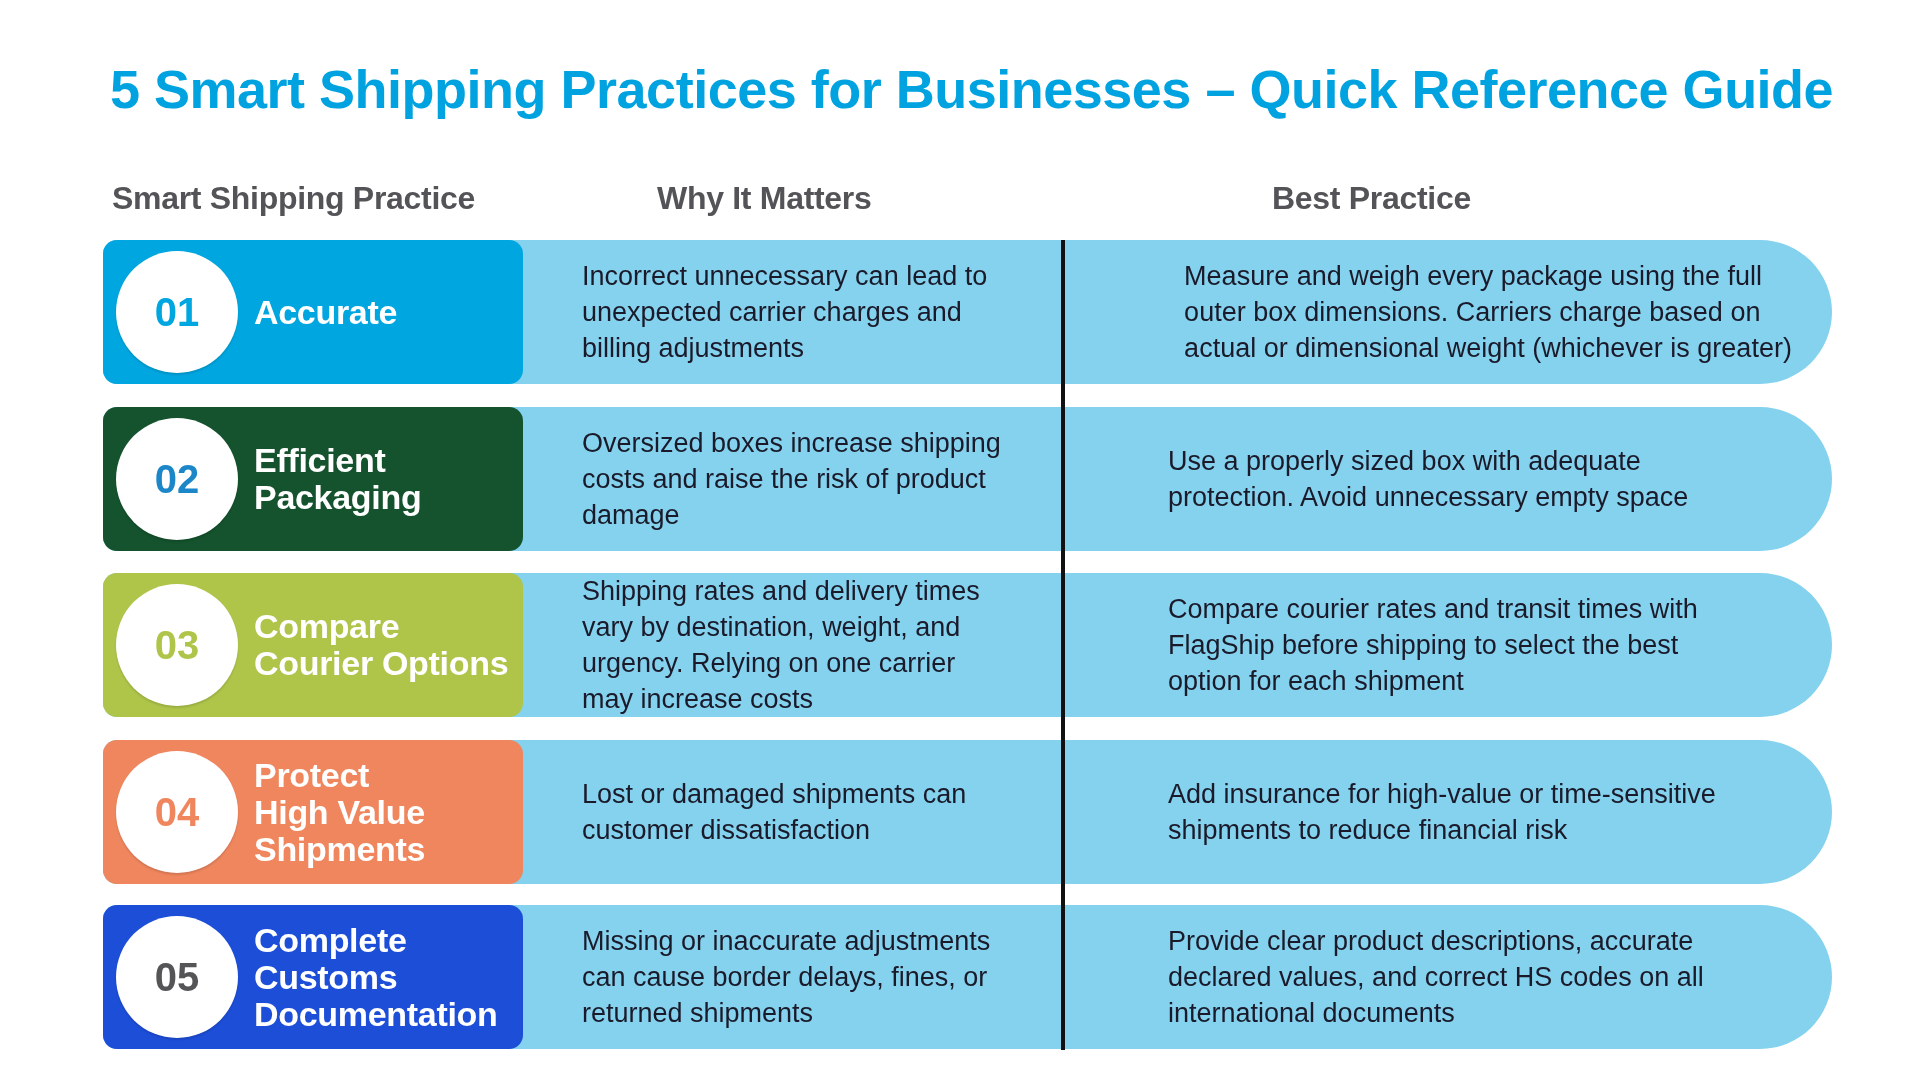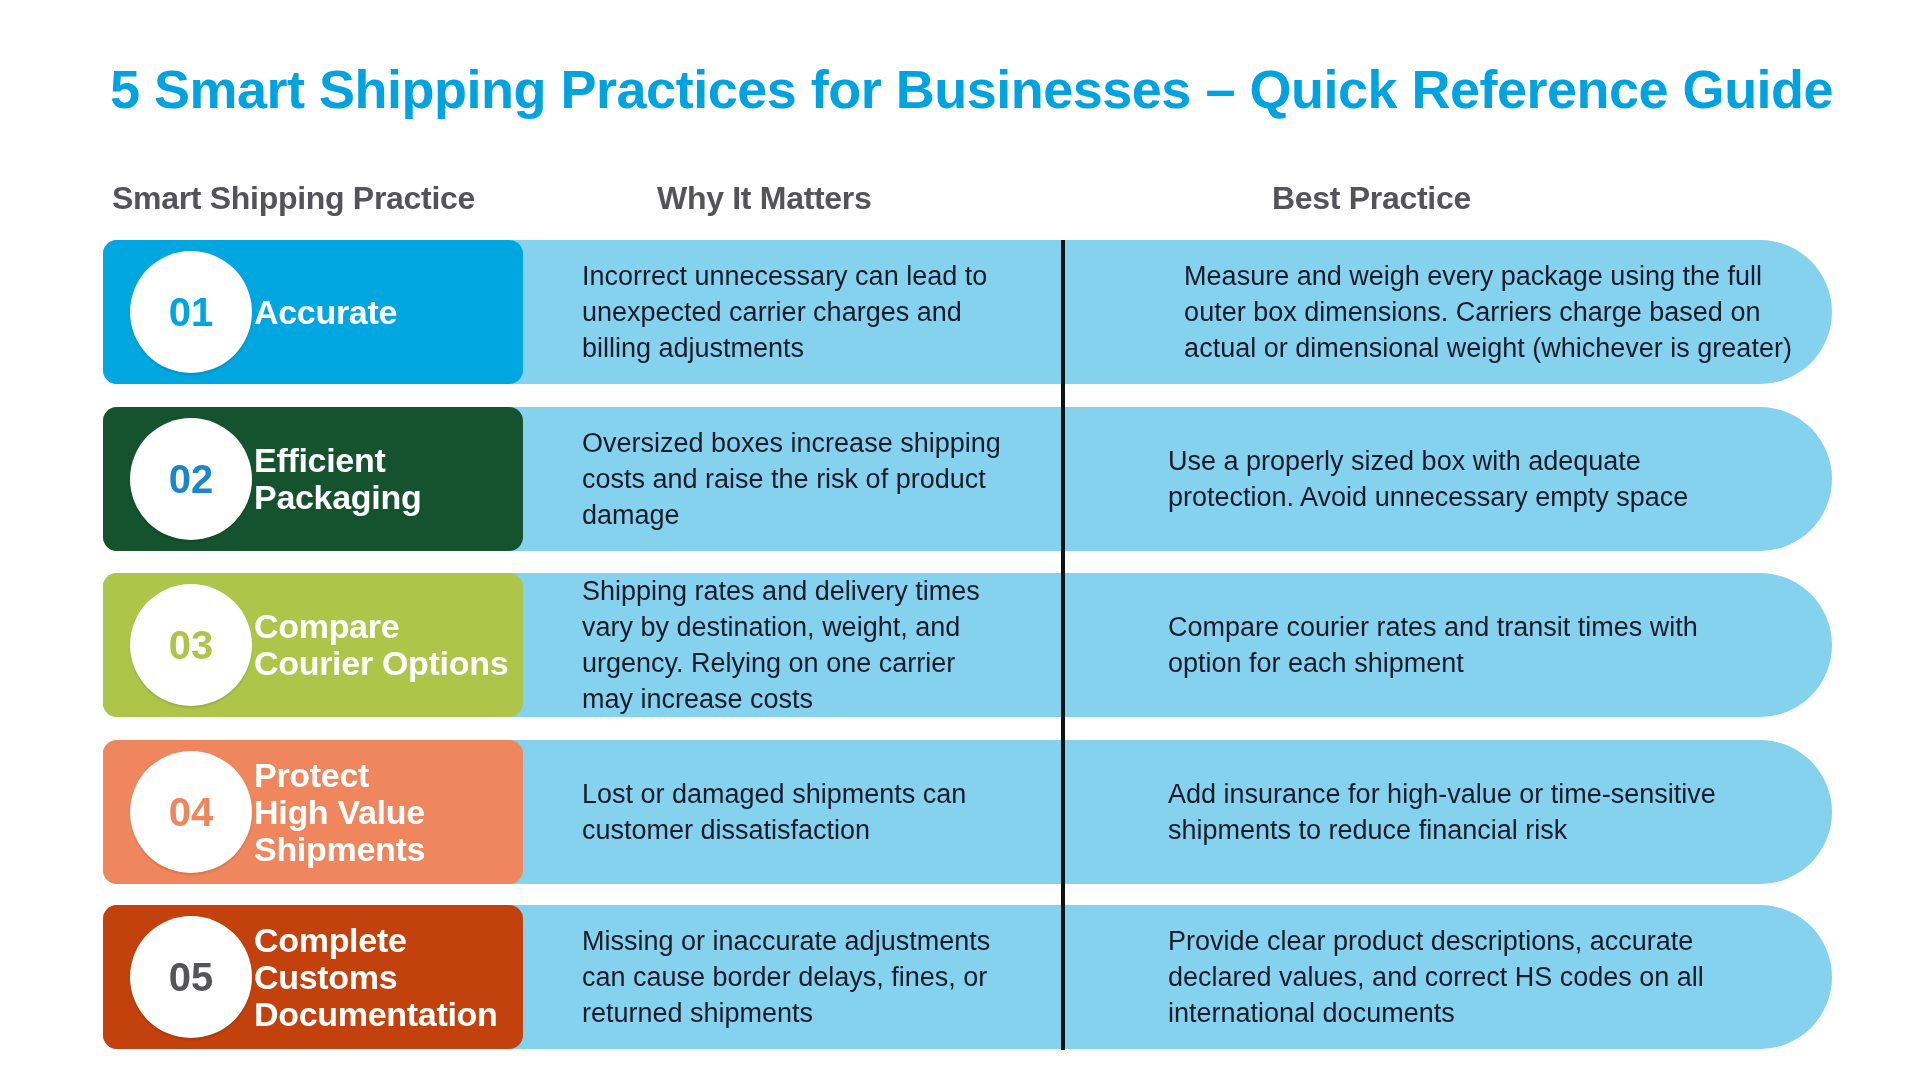--- a/index.html
+++ b/index.html
@@ -8,21 +8,21 @@
   .title { position:absolute; left:110px; top:58px; font-size:54px; font-weight:bold;
            letter-spacing:-0.5px; white-space:nowrap; }
   .col-header { position:absolute; top:180px; font-size:32px; font-weight:bold;
                 color:#545458; white-space:nowrap; letter-spacing:-0.3px; }
   .divider { position:absolute; left:1061px; top:240px; width:4px; height:810px;
              background:#111111; z-index:3; }
   .row { position:absolute; left:103px; width:1729px; height:144px;
          border-radius:14px 72px 72px 14px; z-index:1; }
   .row-left { position:absolute; left:0; top:0; width:420px; height:144px;
               border-radius:14px; z-index:2; }
-  .circle { position:absolute; left:27px; top:11px; width:122px; height:122px;
+  .circle { position:absolute; left:13px; top:11px; width:122px; height:122px;
             border-radius:50%; background:#ffffff;
             box-shadow:0 2px 2px rgba(0,0,0,0.12);
             display:flex; align-items:center; justify-content:center;
             font-size:40px; font-weight:bold; }
   .label { position:absolute; left:151px; top:0; height:144px; width:265px;
            display:flex; align-items:center; color:#ffffff; font-size:34px;
            font-weight:bold; line-height:37px; letter-spacing:-0.3px; }
   .label span { display:block; }
   .why, .best { position:absolute; top:0; height:144px; display:flex; align-items:center;
                 font-size:27px; line-height:36px; color:#1a1a2a; z-index:2; }
@@ -104,20 +104,21 @@
         <div class="why-inner">
           <span>Shipping rates and delivery times</span>
           <span>vary by destination, weight, and</span>
           <span>urgency. Relying on one carrier</span>
           <span>may increase costs</span>
         </div>
       </div>
     <div class="best" style="color: rgb(26, 26, 42);">
         <div class="best-inner">
           <span>Compare courier rates and transit times with</span>
+          <span>FlagShip before shipping to select the best</span>
           <span>option for each shipment</span>
         </div>
       </div>
   </div>
     <div class="row" style="top: 740px; background: rgb(132, 210, 238);">
     <div class="row-left" style="background: rgb(239, 134, 94);">
       <div class="circle" style="color: rgb(239, 134, 94);">04</div>
       <div class="label">
           <div class="label-inner">
             <span>Protect</span>
@@ -133,21 +134,21 @@
         </div>
       </div>
     <div class="best" style="color: rgb(26, 26, 42);">
         <div class="best-inner">
           <span>Add insurance for high-value or time-sensitive</span>
           <span>shipments to reduce financial risk</span>
         </div>
       </div>
   </div>
     <div class="row" style="top: 905px; background: rgb(132, 210, 238);">
-    <div class="row-left" style="background: #c2410c;">
+    <div class="row-left" style="background: #1d4ed8;">
       <div class="circle" style="color: rgb(85, 85, 88);">05</div>
       <div class="label">
           <div class="label-inner">
             <span>Complete</span>
             <span>Customs</span>
             <span>Documentation</span>
           </div>
         </div>
     </div>
     <div class="why" style="color: rgb(26, 26, 42);">

